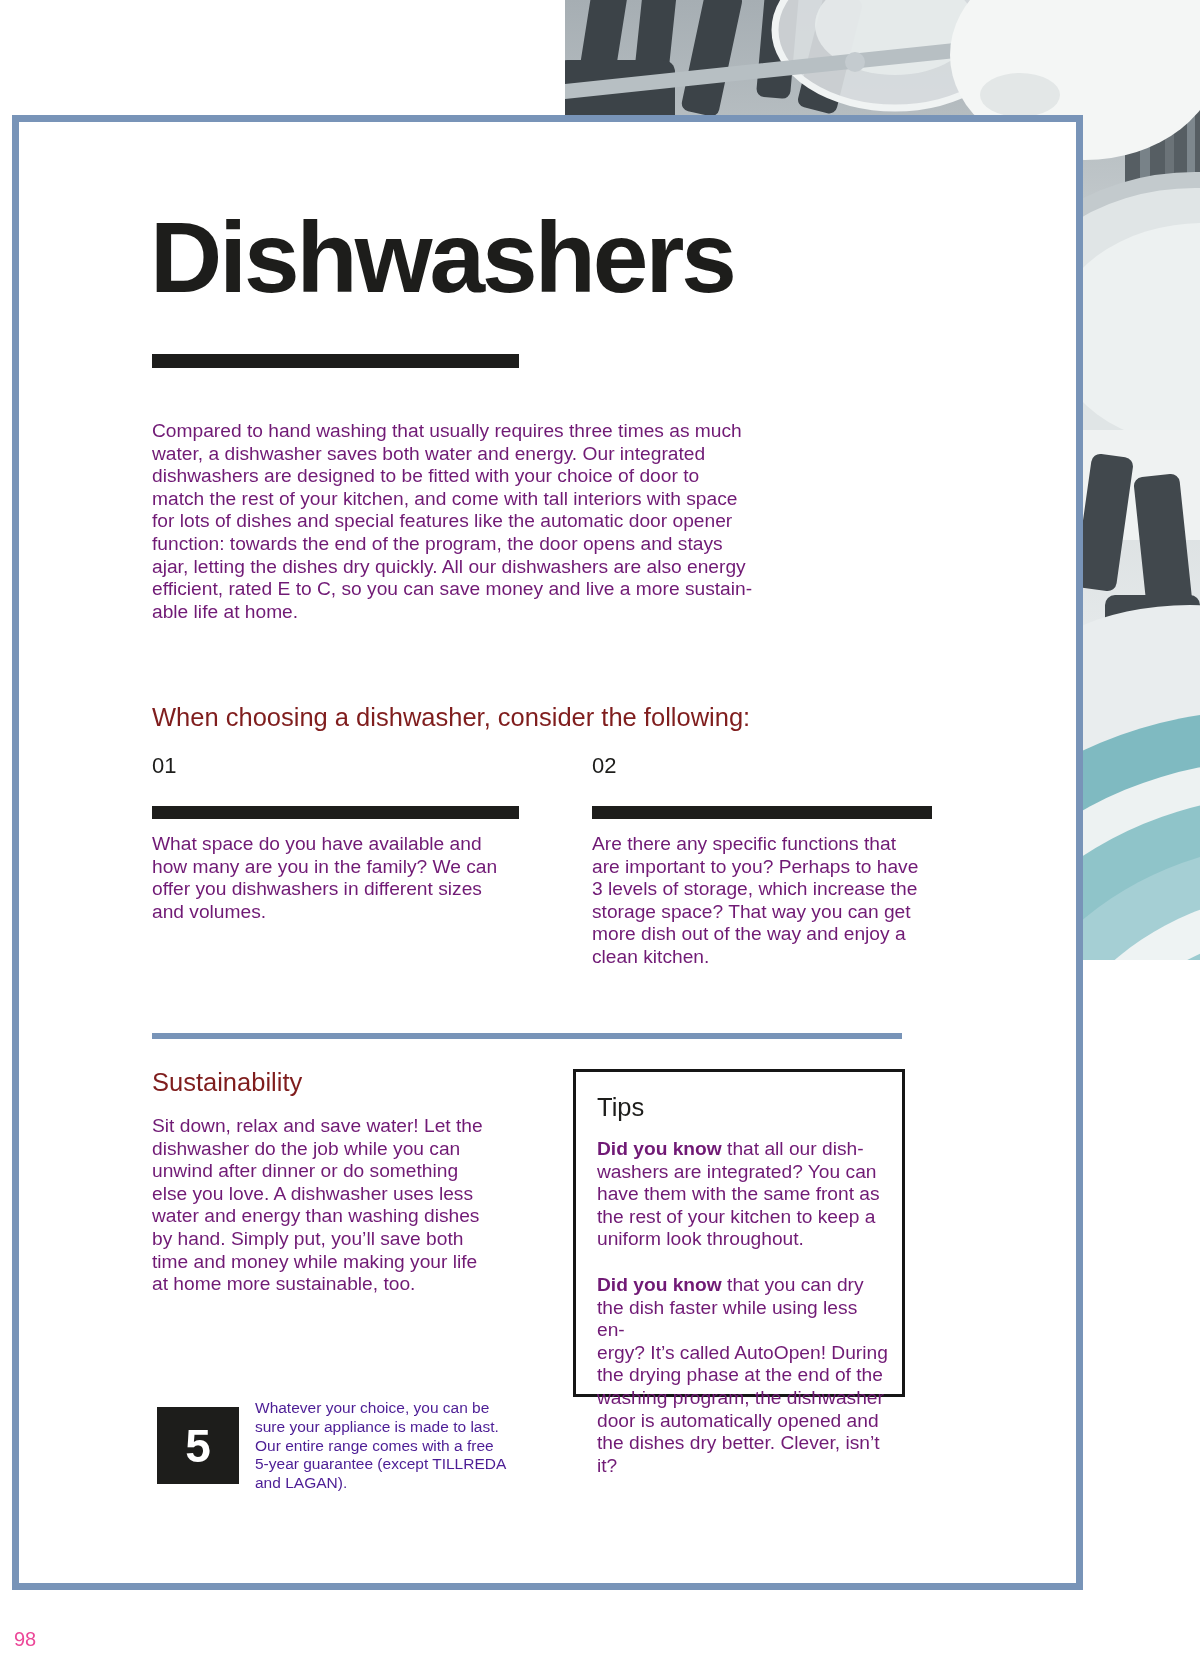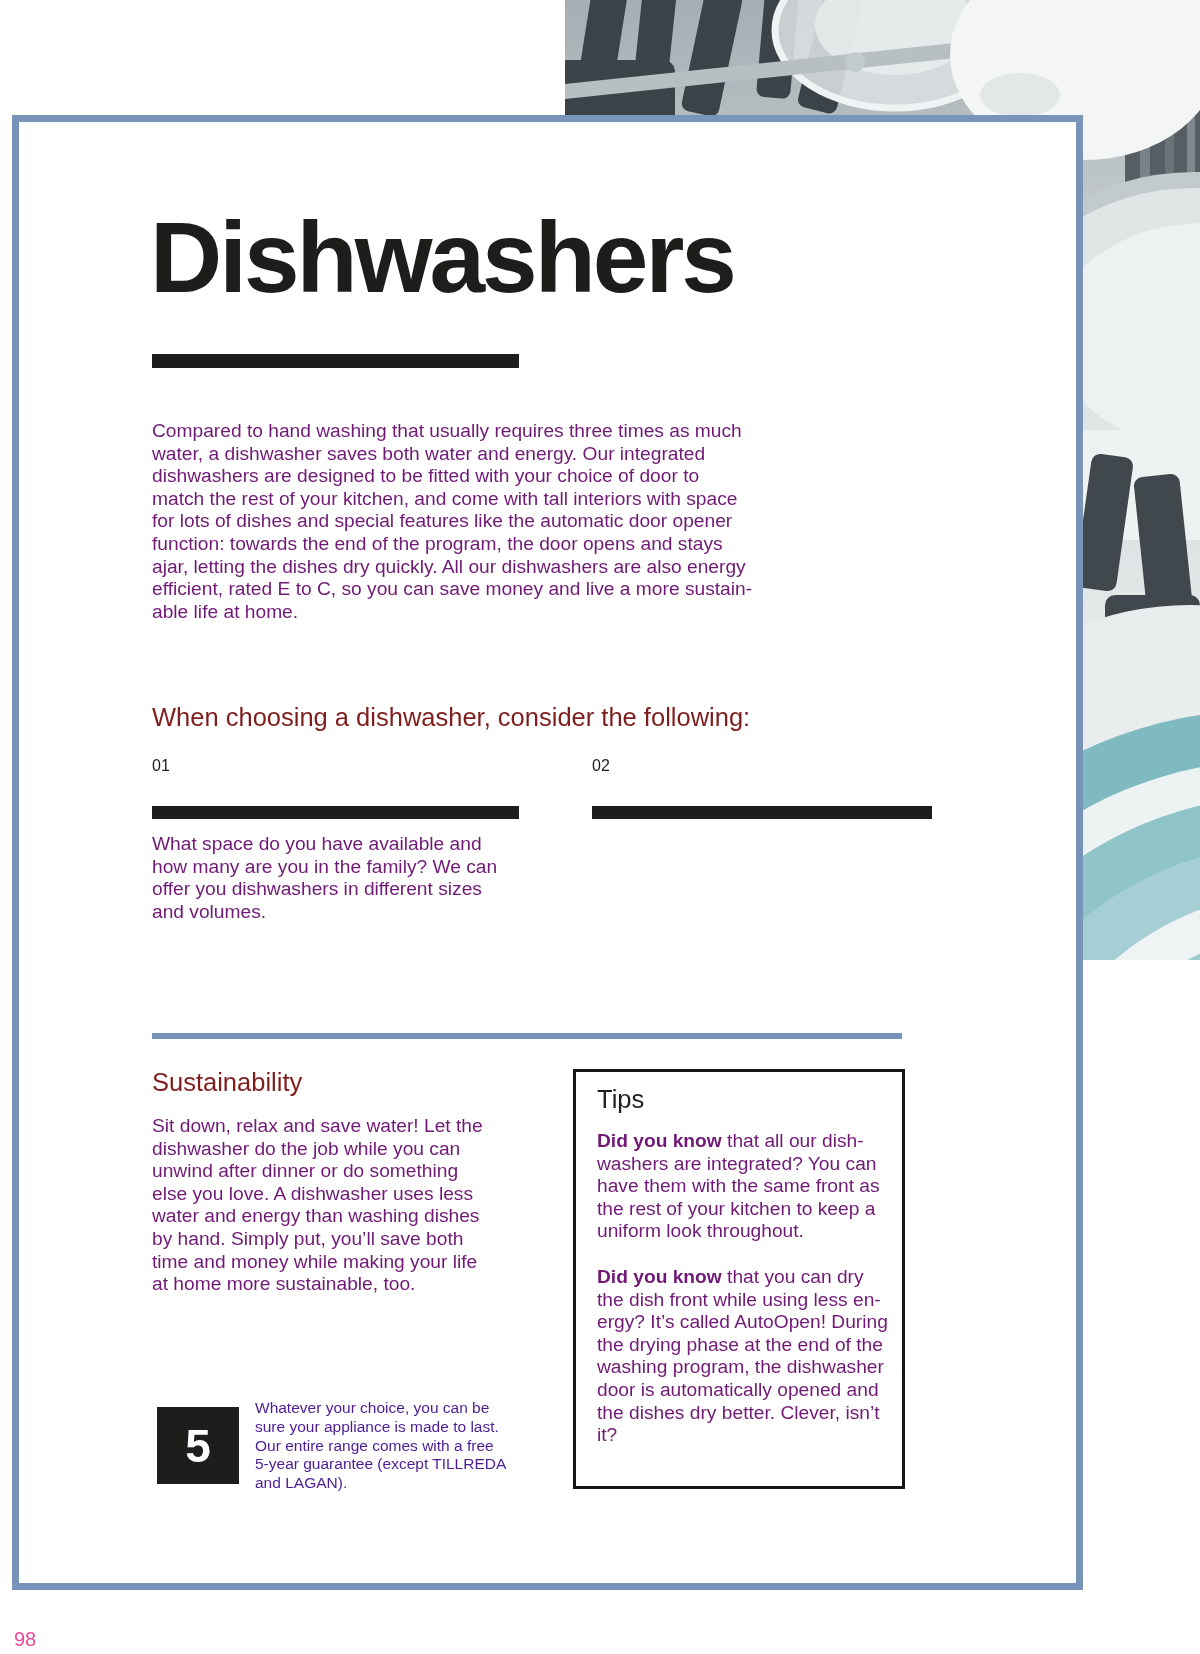--- a/index.html
+++ b/index.html
@@ -20,31 +20,31 @@
     line-height:1;color:#1d1d1b;white-space:nowrap;text-align:right;
   }
   .title-bar{left:133px;top:232px;width:367px;height:14px;background:#1d1d1b;}
   .body-text{font-size:19.2px;line-height:22.6px;white-space:pre-line;color:#701a75;}
   .intro{left:133px;top:298px;width:650px;}
   .sec-heading{font-size:25.5px;line-height:30px;font-weight:400;color:#7f1d1d;white-space:nowrap;}
   .choosing-heading{left:133px;top:580px;}
   .col{position:absolute;top:631px;}
   .col1{left:133px;width:400px;}
   .col2{left:573px;width:360px;}
-  .col-num{font-size:16px;line-height:26px;color:#1d1d1b;}
+  .col-num{font-size:22px;line-height:26px;color:#1d1d1b;}
   .col-bar{height:13px;background:#1d1d1b;margin-top:27px;}
   .col1 .col-bar{width:367px;}
   .col2 .col-bar{width:340px;}
   .col-text{margin-top:14px;}
   .divider{left:133px;top:911px;width:750px;height:6px;background:#7894b8;}
   .sus-heading{left:133px;top:945px;}
   .sus-text{left:133px;top:993px;width:380px;}
   .tips-box{
-    left:554px;top:947px;width:332px;height:420px;box-sizing:border-box;
-    border:3px solid #161616;background:#ffffff;padding:12px 14px 0 21px;
+    left:554px;top:947px;width:332px;height:328px;box-sizing:border-box;
+    border:3px solid #161616;background:#ffffff;padding:20px 14px 0 21px;
   }
   .tips-heading{font-size:25.5px;line-height:30px;margin:0 0 16px 0;font-weight:400;}
   .tips-p{margin:0 0 23px 0;}
   .tips-p b{font-weight:700;}
   .badge{
     left:138px;top:1285px;width:82px;height:77px;background:#1d1d1b;
     display:flex;align-items:center;justify-content:center;
   }
   .badge-num{color:#ffffff;font-size:46px;font-weight:700;line-height:1;}
   .badge-text{left:236px;top:1277px;width:280px;font-size:15.5px;line-height:18.8px;white-space:pre-line;color:#4c1d95;}
@@ -137,20 +137,26 @@
     <div class="col-bar"></div>
     <div class="col-text body-text">What space do you have available and
 how many are you in the family? We can
 offer you dishwashers in different sizes
 and volumes.</div>
   </div>
 
   <div class="col col2">
     <div class="col-num">02</div>
     <div class="col-bar"></div>
+    <div class="col-text body-text">Are there any specific functions that
+are important to you? Perhaps to have
+3 levels of storage, which increase the
+storage space? That way you can get
+more dish out of the way and enjoy a
+clean kitchen.</div>
   </div>
 
   <div class="abs divider"></div>
 
   <div class="abs sec-heading sus-heading">Sustainability</div>
   <div class="abs body-text sus-text">Sit down, relax and save water! Let the
 dishwasher do the job while you can
 unwind after dinner or do something
 else you love. A dishwasher uses less
 water and energy than washing dishes
@@ -159,21 +165,21 @@
 at home more sustainable, too.</div>
 
   <div class="abs tips-box">
     <h3 class="tips-heading">Tips</h3>
     <p class="tips-p body-text"><b>Did you know</b><span> that all our dish-
 washers are integrated? You can
 have them with the same front as
 the rest of your kitchen to keep a
 uniform look throughout.</span></p>
     <p class="tips-p body-text"><b>Did you know</b><span> that you can dry
-the dish front while using less en-
+the dish faster while using less en-
 ergy? It’s called AutoOpen! During
 the drying phase at the end of the
 washing program, the dishwasher
 door is automatically opened and
 the dishes dry better. Clever, isn’t
 it?</span></p>
   </div>
 
   <div class="abs badge">
     <span class="badge-num">5</span>

